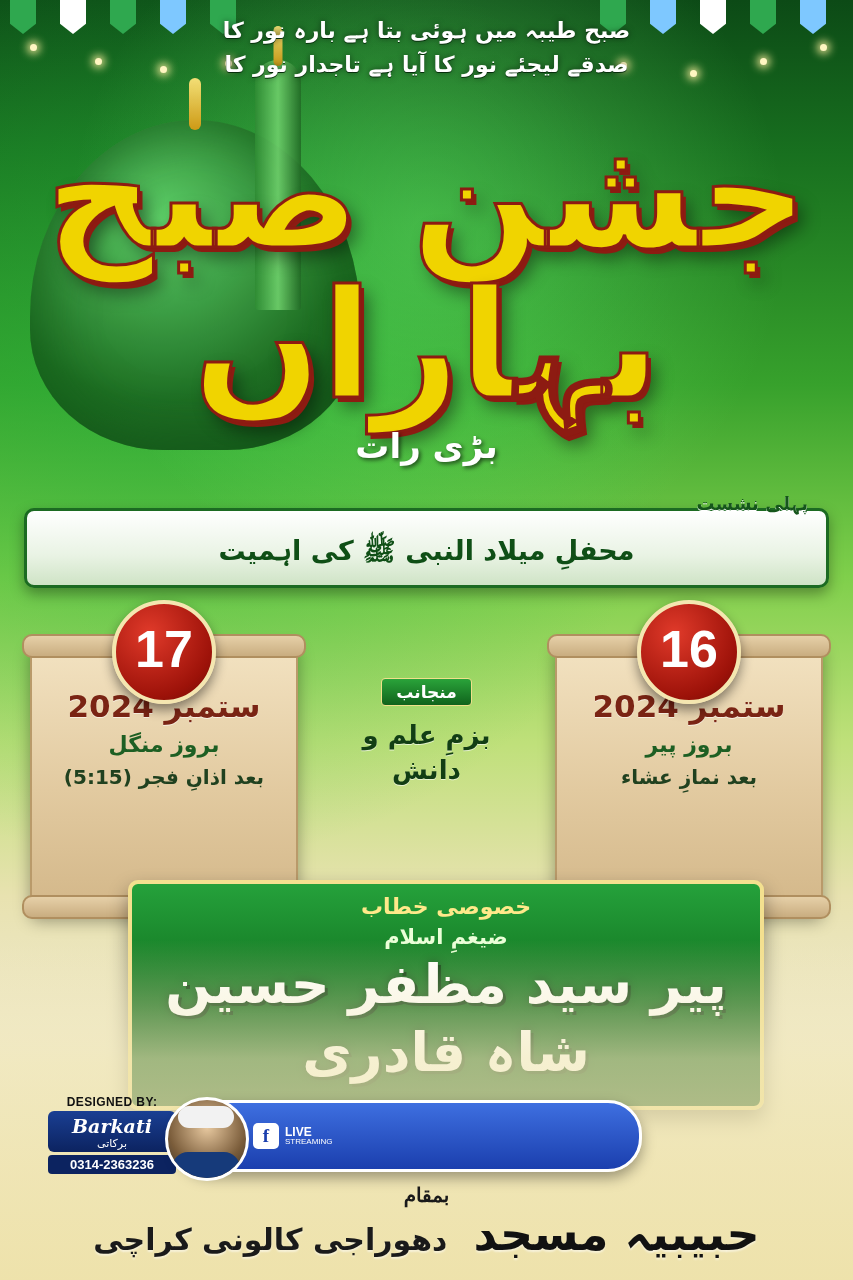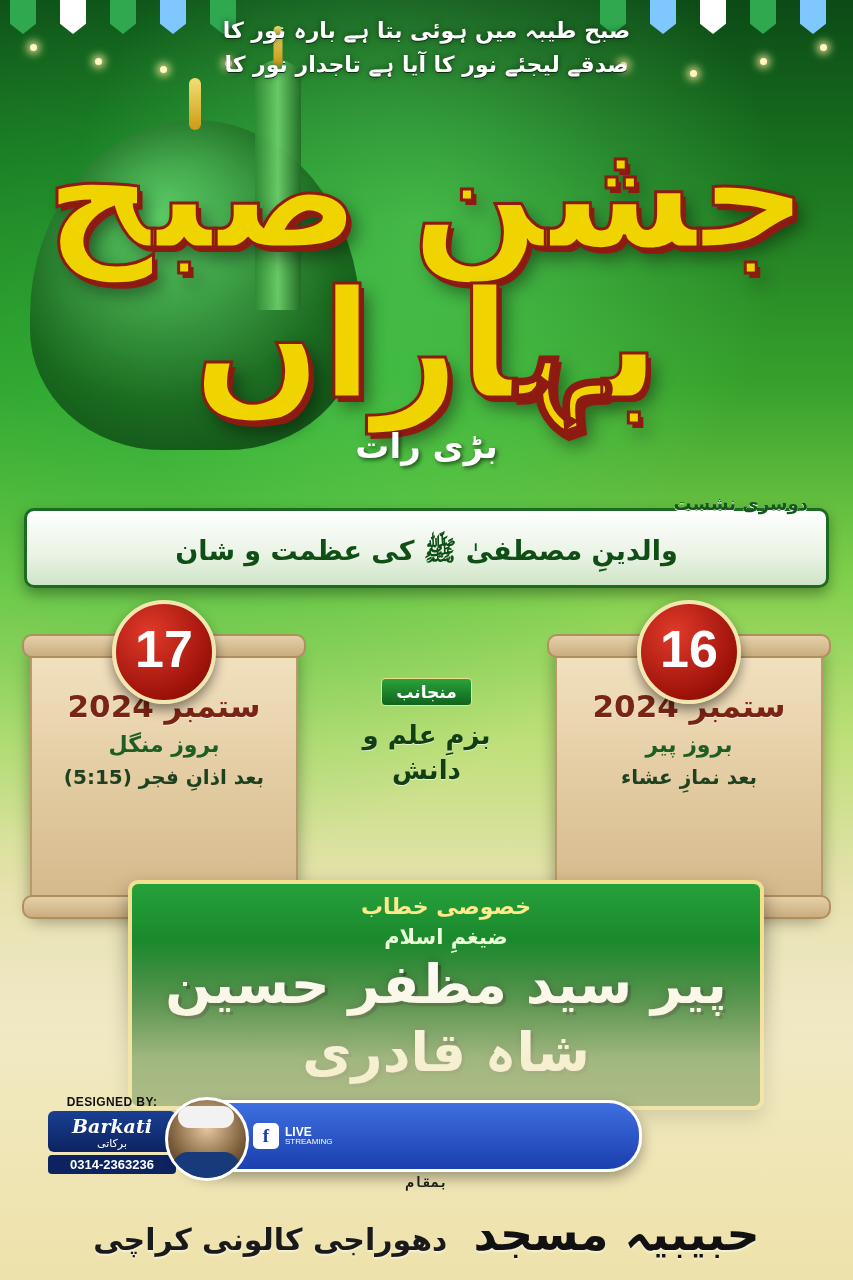--- a/index.html
+++ b/index.html
@@ -239,22 +239,22 @@
   .live-name{
     flex:1;color:#fff;font-weight:bold;font-size:27px;line-height:1.08;
     text-align:center;margin-left:4px;padding-right:10px;
     text-shadow:2px 2px 2px rgba(0,0,0,.45);
   }
   
   .footer{
     position:absolute;left:0;right:0;bottom:18px;text-align:center;direction:rtl;
   }
   .footer-badge{
-    font-family:Liberation Mono, monospace;font-size:14px;font-weight:bold;color:#1a1a1a;
-    margin-bottom:16px;
+    font-family:Liberation Sans, sans-serif;font-size:20px;font-weight:bold;color:#1a1a1a;
+    margin-bottom:0;
   }
   .footer-main{
     font-family:"DejaVu Sans", sans-serif;font-weight:bold;font-size:46px;color:#111;
     line-height:1.2;text-shadow:0 2px 2px rgba(255,255,255,.5);
   }
   .footer-sub{
     font-family:"DejaVu Sans", sans-serif;font-weight:bold;font-size:30px;color:#1a1a1a;
     display:inline-block;margin-right:10px;
   }
 </style>
@@ -292,22 +292,22 @@
     <div>صدقے لیجئے نور کا آیا ہے تاجدار نور کا</div>
   </div>
 
   <div class="title-wrap">
     <div class="title-main">جشن صبح بہاراں</div>
     <div class="title-sub">بڑی رات</div>
   </div>
 
   <div class="sessions">
     <div class="session">
-      <div class="session-tag">دوسری نشست</div>
-      <div class="session-text">والدینِ مصطفیٰ ﷺ کی عظمت و شان</div>
+      <div class="session-tag">پہلی نشست</div>
+      <div class="session-text">محفلِ میلاد النبی ﷺ کی اہمیت</div>
     </div>
   </div>
 
   <div class="dates">
     <div class="scroll">
       <div class="daynum">16</div>
       <div class="scroll-month">ستمبر 2024</div>
       <div class="scroll-day">بروز پیر</div>
       <div class="scroll-time">بعد نمازِ عشاء</div>
     </div>

